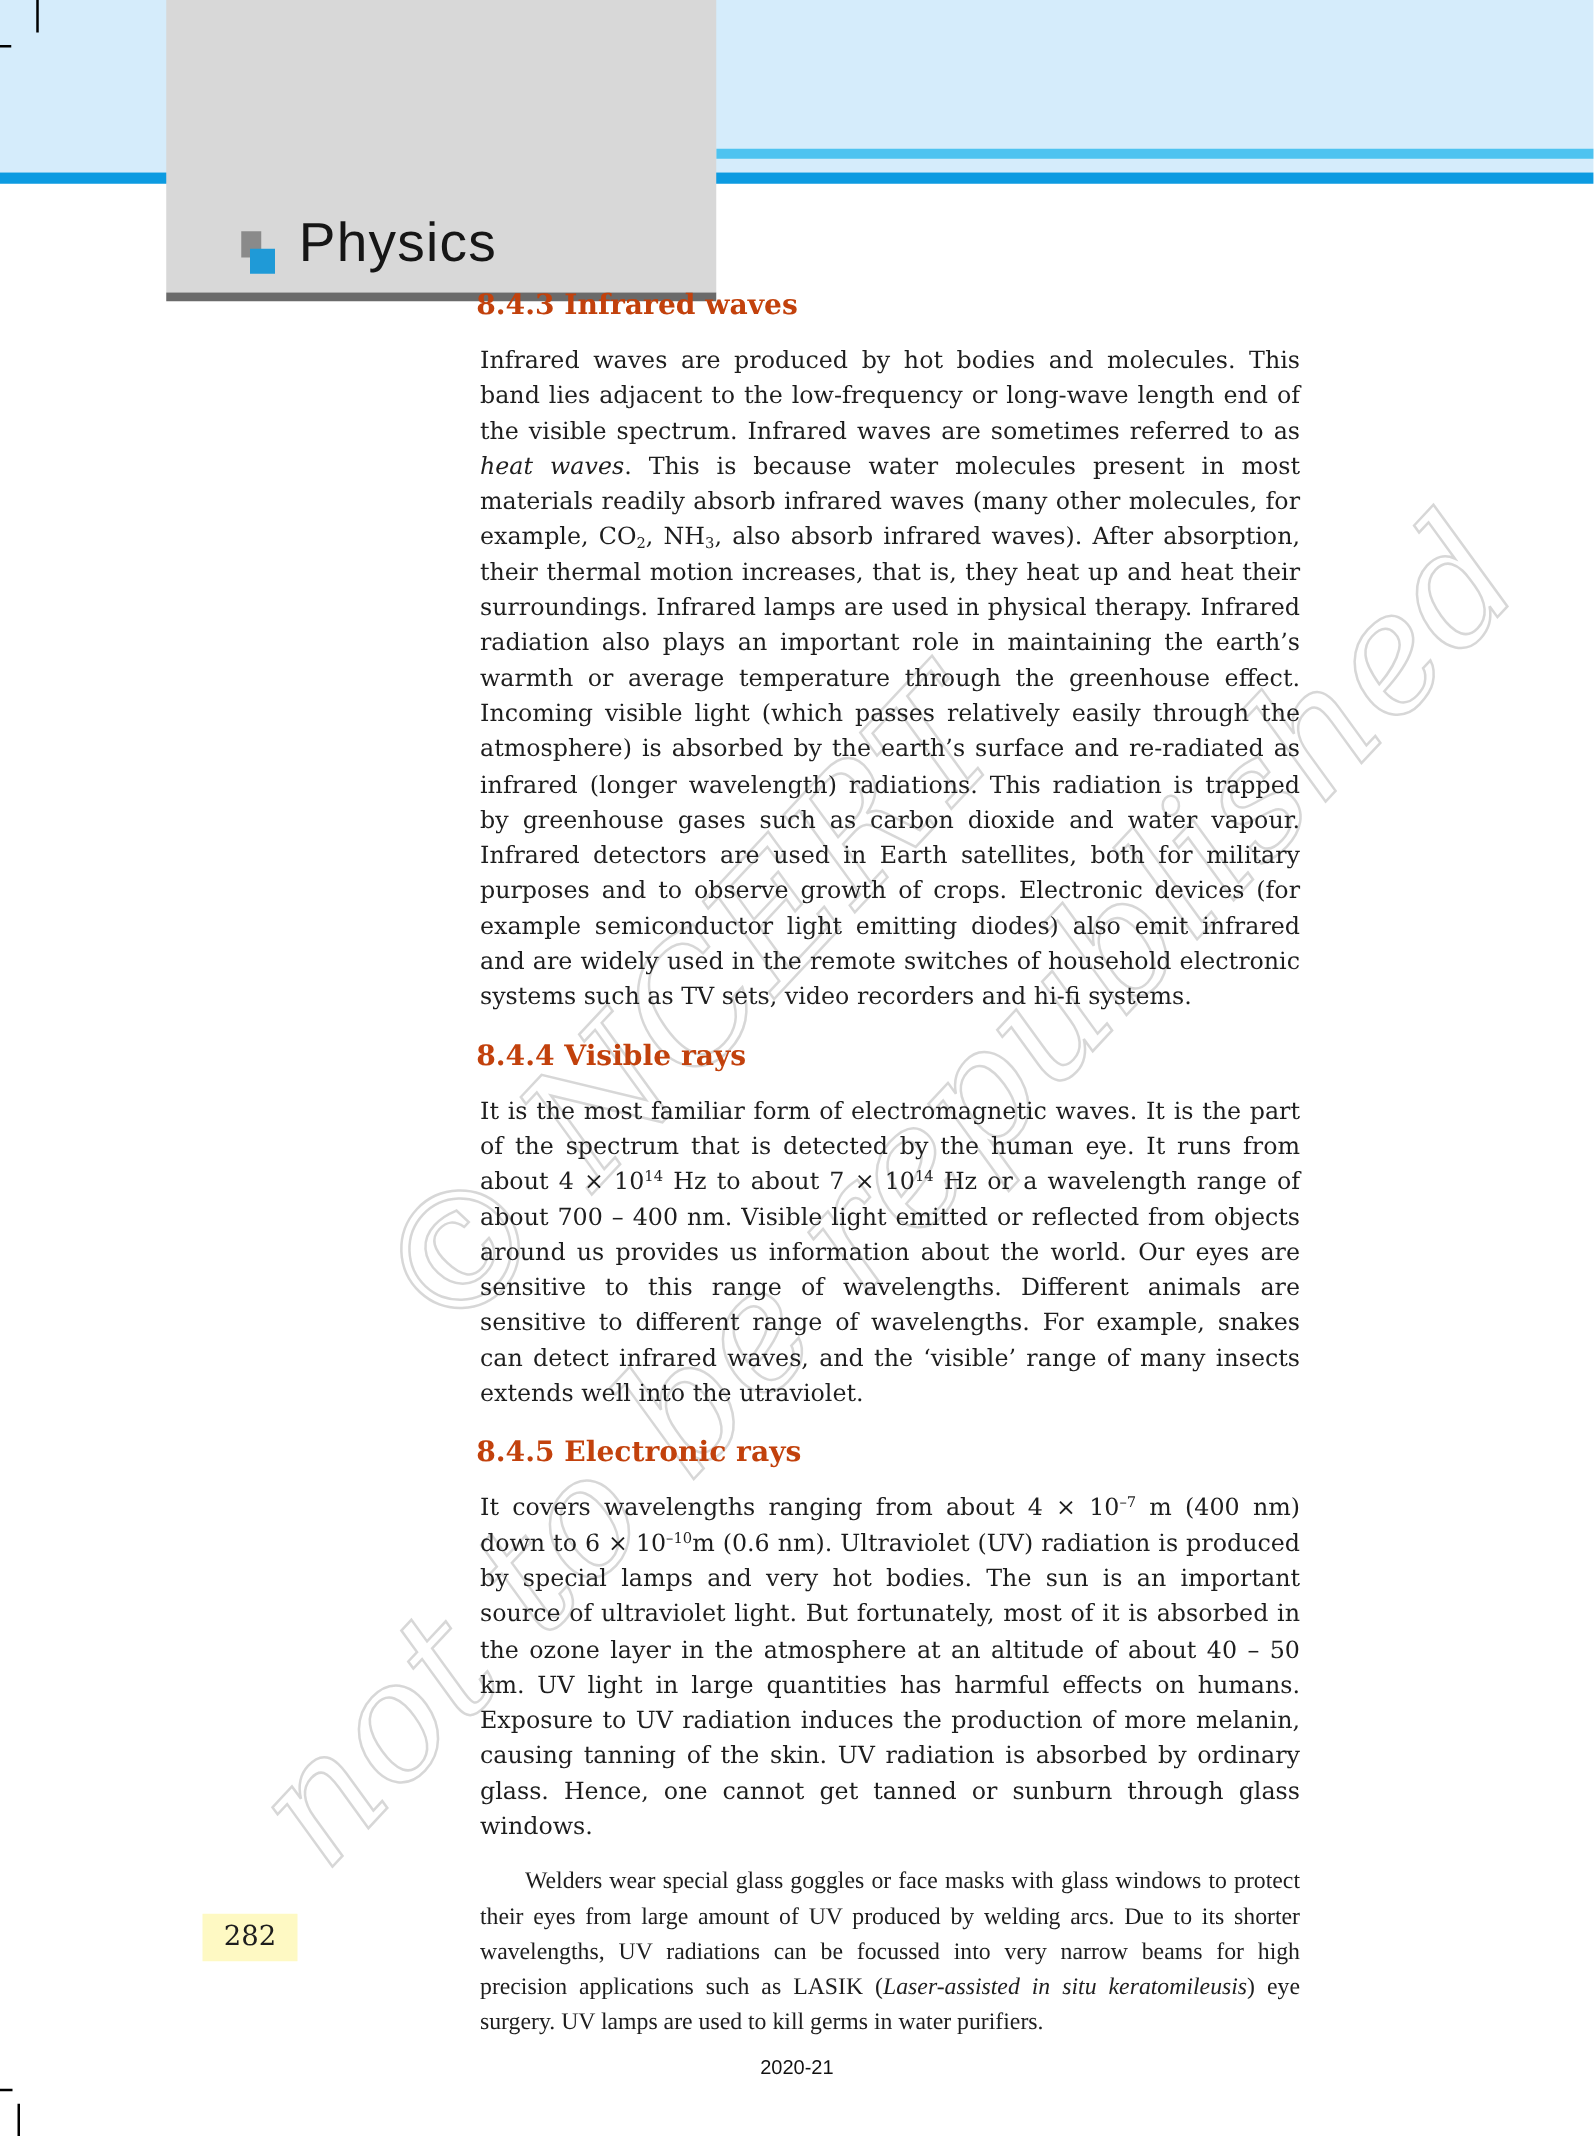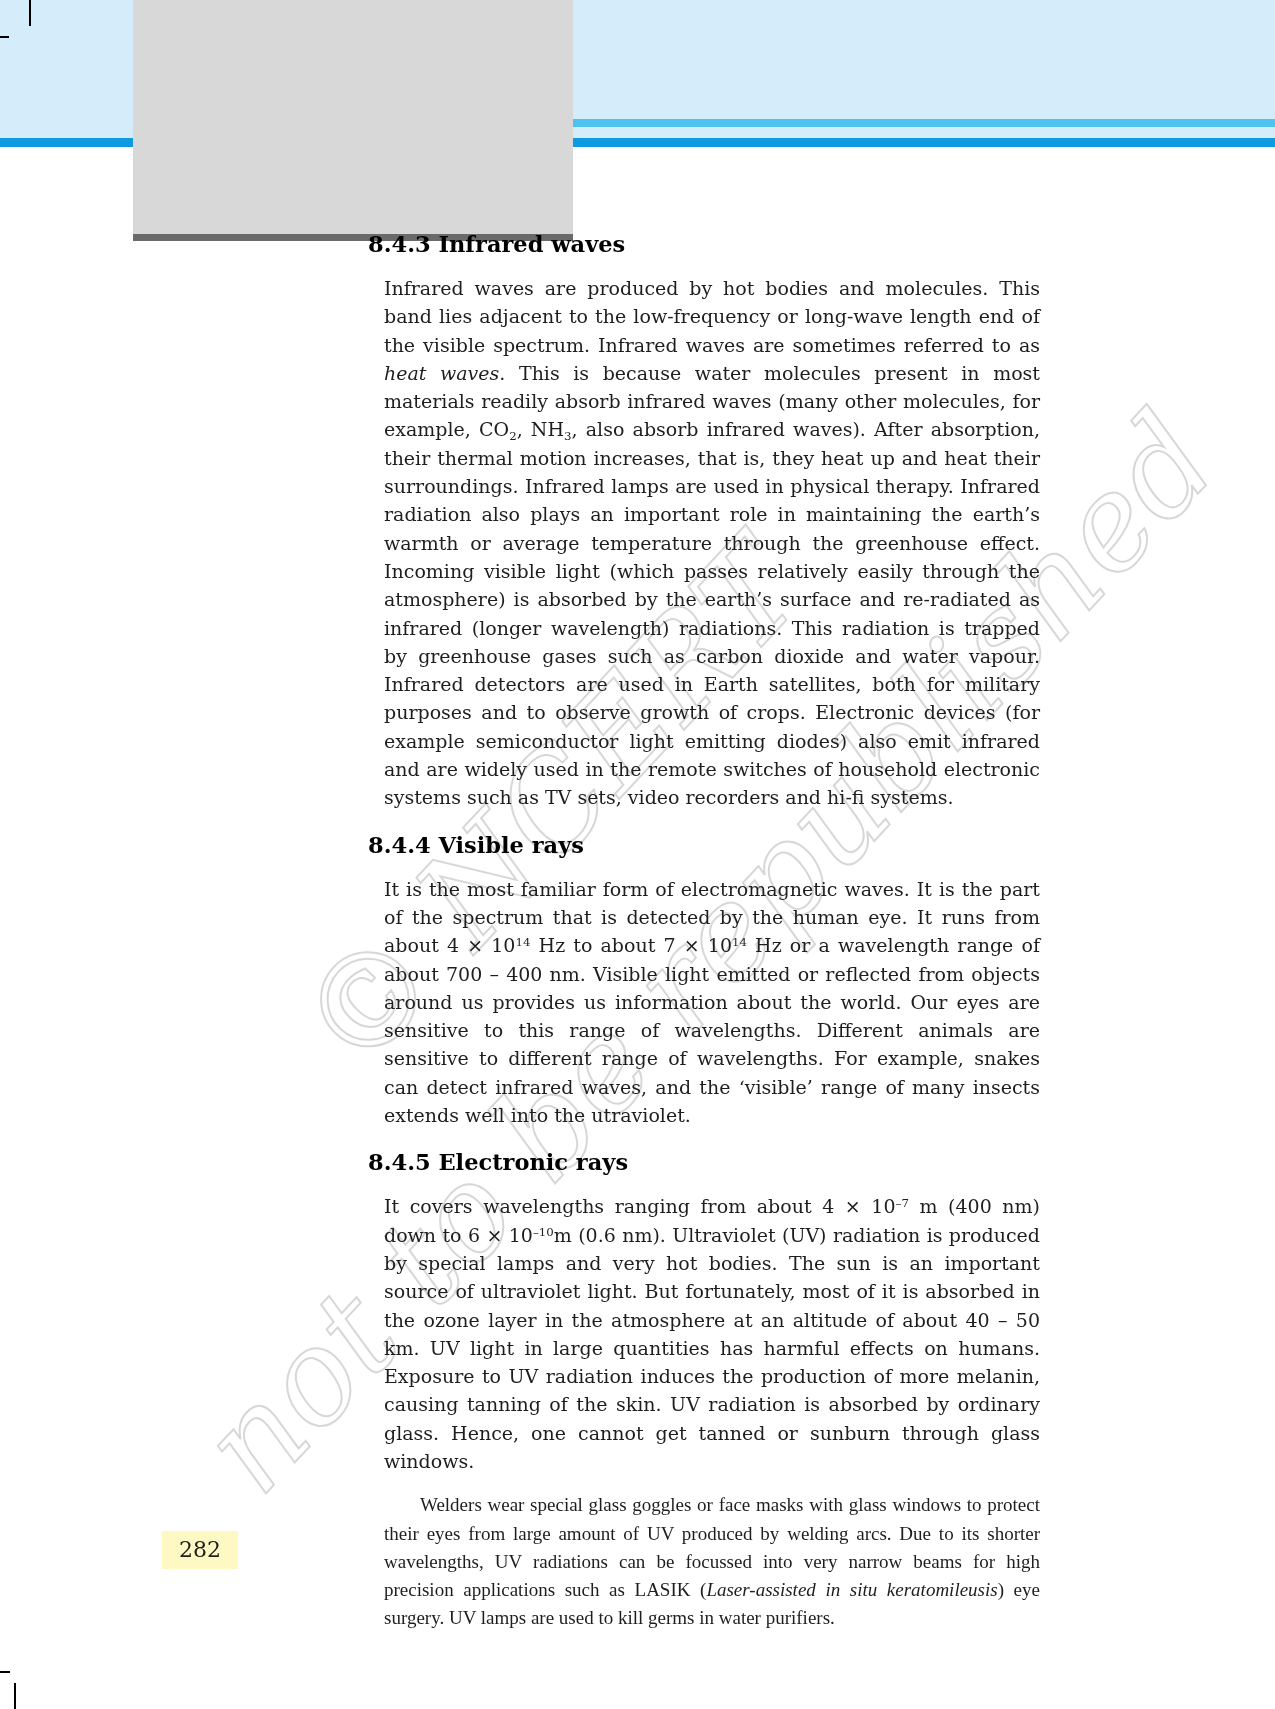--- a/index.html
+++ b/index.html
@@ -29,22 +29,22 @@
     text-align:center;white-space:nowrap;
     font-family:"DejaVu Serif", serif;font-style:italic;
     font-size:130px;line-height:215px;
     color:transparent;
     -webkit-text-stroke:2px rgba(150,150,150,0.38);
     z-index:1;
   }
   
   .content{position:absolute;left:368px;top:231px;width:688px;z-index:2;color:#1e1e1e;}
   .content h2{
-    font-size:22.5px;font-weight:bold;color:#000000;
-    margin:20px 0 13px 0;line-height:1.2;
+    font-size:22.5px;font-weight:bold;color:#c2410c;
+    margin:20px 0 13px 13px;line-height:1.2;
   }
   .content section:first-child h2{margin-top:0;}
   .content p{
     margin:16px;font-size:19px;line-height:28.3px;
     text-align:justify;
   }
   .content p.indent{text-indent:36px;font-family:Liberation Serif, serif;}
   .content sub,.content sup{font-size:62%;line-height:0;}
   .content sub{vertical-align:-0.3em;}
   .content sup{vertical-align:0.55em;}
@@ -70,20 +70,27 @@
 <body>
 
 <div class="page">
 
   <div class="band-lightblue"></div>
   <div class="stripe-cyan"></div>
   <div class="bar-blue"></div>
   <div class="gray-box"></div>
   <div class="gray-underline"></div>
 
+  <div class="chapter-head">
+    <span class="sq-icon">
+      <span class="sq-gray"></span>
+      <span class="sq-blue"></span>
+    </span>
+    <span class="book-title">Physics</span>
+  </div>
 
   <div class="watermark">
     <div>© NCERT</div>
     <div>not to be republished</div>
   </div>
 
   <main class="content">
       <section>
         <h2>8.4.3 Infrared waves</h2>
         <p><span>Infrared waves are produced by hot bodies and molecules. This band lies adjacent to the low-frequency or long-wave length end of the visible spectrum. Infrared waves are sometimes referred to as </span><em>heat waves</em><span>. This is because water molecules present in most materials readily absorb infrared waves (many other molecules, for example, CO</span><sub>2</sub><span>, NH</span><sub>3</sub><span>, also absorb infrared waves). After absorption, their thermal motion increases, that is, they heat up and heat their surroundings. Infrared lamps are used in physical therapy. Infrared radiation also plays an important role in maintaining the earth’s warmth or average temperature through the greenhouse effect. Incoming visible light (which passes relatively easily through the atmosphere) is absorbed by the earth’s surface and re-radiated as infrared (longer wavelength) radiations. This radiation is trapped by greenhouse gases such as carbon dioxide and water vapour. Infrared detectors are used in Earth satellites, both for military purposes and to observe growth of crops. Electronic devices (for example semiconductor light emitting diodes) also  emit infrared and are widely used in the remote switches of household electronic systems such as TV sets, video recorders and hi-fi systems.</span></p>
@@ -94,19 +101,20 @@
       </section>
       <section>
         <h2>8.4.5 Electronic rays</h2>
         <p><span>It covers wavelengths ranging from about 4 × 10</span><sup>–7</sup><span> m (400 nm) down to 6 × 10</span><sup>–10</sup><span>m (0.6 nm). Ultraviolet (UV) radiation is produced by special lamps and very hot bodies. The sun is an important source of ultraviolet light. But fortunately, most of it is absorbed in the ozone layer in the atmosphere at an altitude of about 40 – 50 km. UV light in large quantities has harmful effects on humans. Exposure to UV radiation induces the production of more melanin, causing tanning of the skin. UV radiation is absorbed by ordinary glass. Hence, one cannot get tanned or sunburn through glass windows.</span></p>
         <p class="indent"><span>Welders wear special glass goggles or face masks with glass windows to protect their eyes from large amount of UV produced by welding arcs. Due to its  shorter wavelengths, UV radiations  can be focussed into very narrow beams for high precision applications such as  LASIK (</span><em>Laser-assisted in situ keratomileusis</em><span>) eye surgery. UV lamps are used to kill germs  in water purifiers.</span></p>
       </section>
     </main>
 
   <div class="page-number">282</div>
 
+  <div class="footer-year">2020-21</div>
 
   <div class="reg reg-tl-v"></div>
   <div class="reg reg-tl-h"></div>
   <div class="reg reg-bl-h"></div>
   <div class="reg reg-bl-v"></div>
 
 </div>
 
 </body></html>

